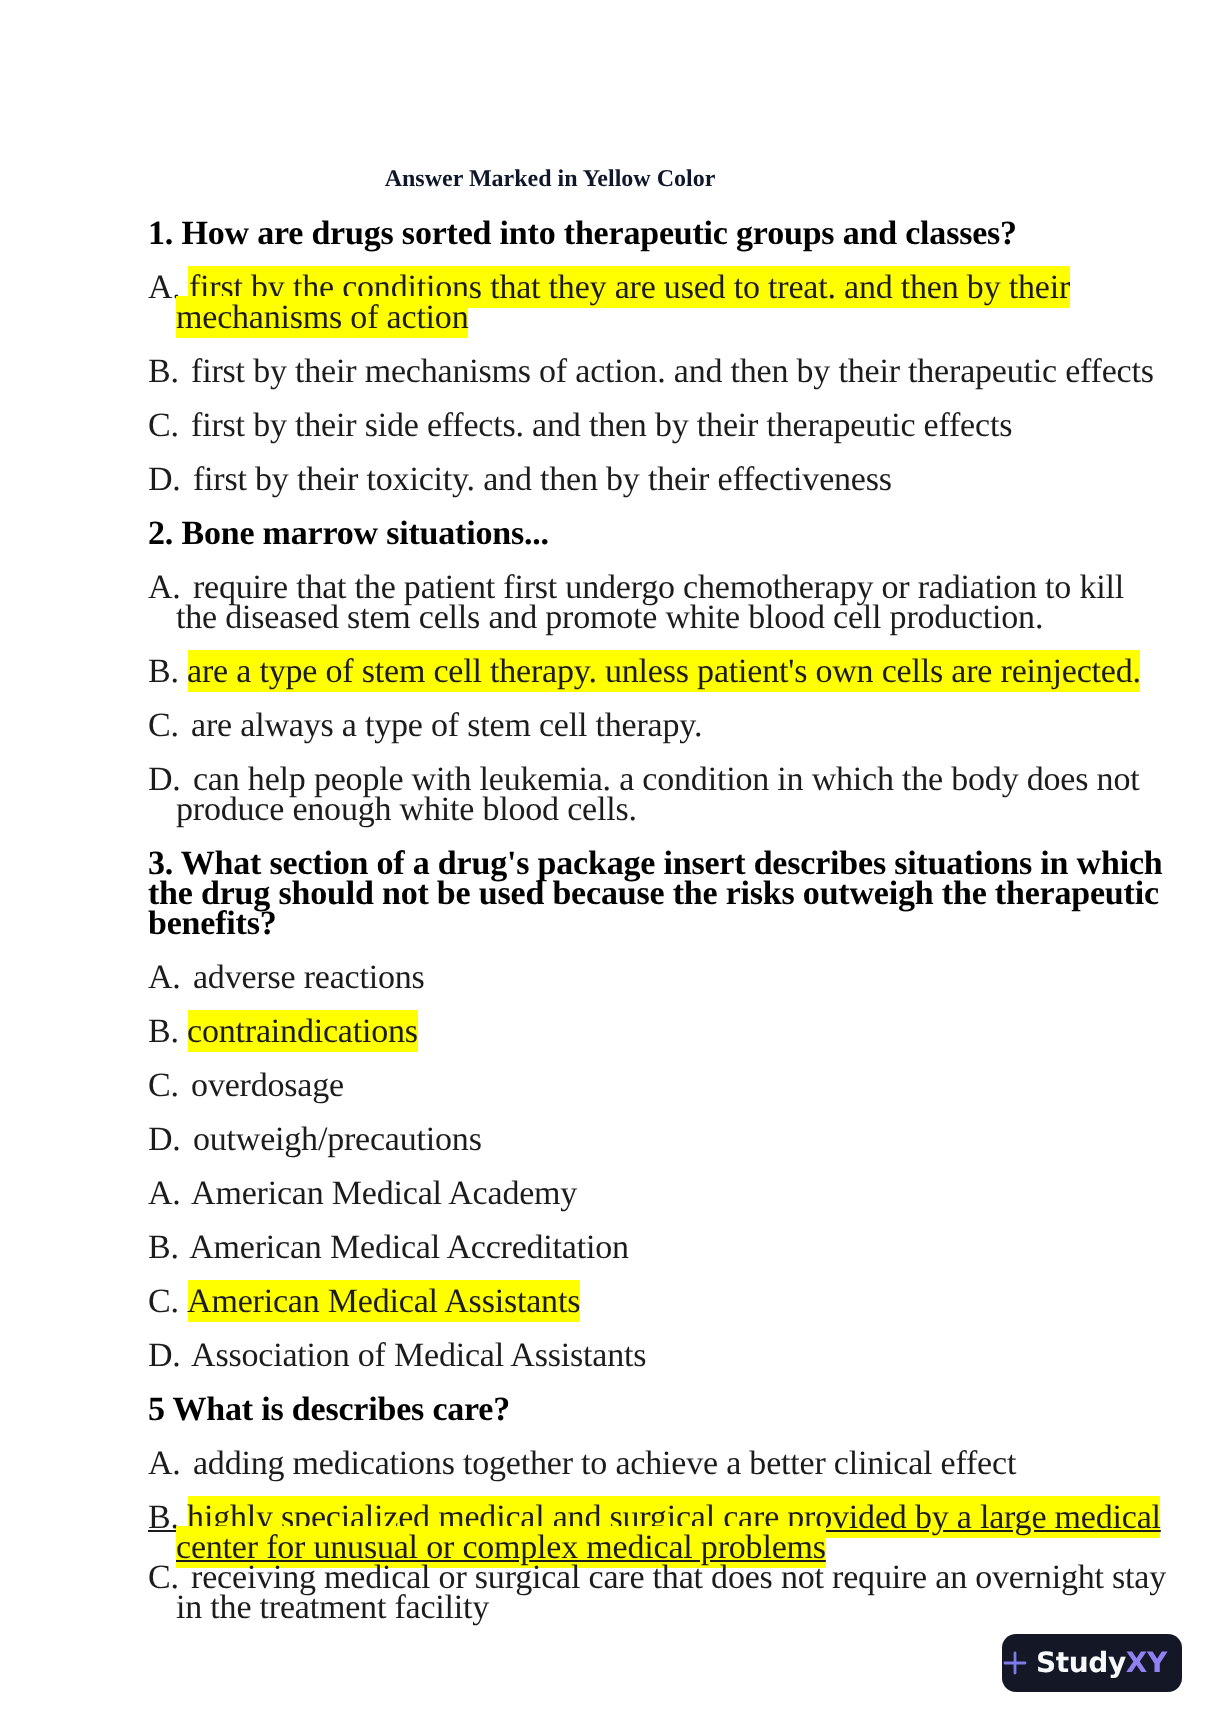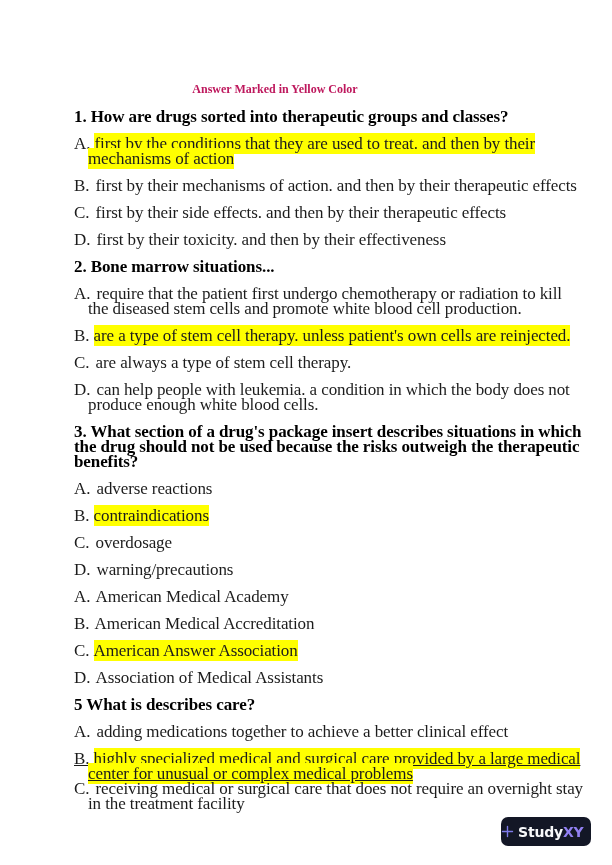--- a/index.html
+++ b/index.html
@@ -22,21 +22,21 @@
   .content{
     padding:82px 28px 0 74px;
   }
   .doc-title{
     width:402px;
     margin:0 0 12px 0;
     text-align:center;
     font-size:12px;
     line-height:15px;
     font-weight:700;
-    color:#be185d;
+    color:#0f172a;
   }
   .questions p{
     margin:0 0 12px 0;
     font-size:17px;
     line-height:15px;
     letter-spacing:-0.1px;
   }
   .question-line{
     font-weight:700;
     color:#000000;
@@ -109,30 +109,30 @@
 
   <section class="question-block">
     <p class="question-line"><span class="q-num">3.</span> <span class="q-text">What section of a drug's package insert describes situations in which the drug should not be used because the risks outweigh the therapeutic benefits?</span></p>
 
   <p class="option-line"><span class="opt-letter">A.</span> <span class="opt-text">adverse reactions</span></p>
 
   <p class="option-line"><span class="opt-letter">B.</span> <span class="opt-text hl">contraindications</span></p>
 
   <p class="option-line"><span class="opt-letter">C.</span> <span class="opt-text">overdosage</span></p>
 
-  <p class="option-line"><span class="opt-letter">D.</span> <span class="opt-text">warning/precautions</span></p>
+  <p class="option-line"><span class="opt-letter">D.</span> <span class="opt-text">outweigh/precautions</span></p>
 </section>
 
   <section class="question-block">
 
   <p class="option-line"><span class="opt-letter">A.</span> <span class="opt-text">American Medical Academy</span></p>
 
   <p class="option-line"><span class="opt-letter">B.</span> <span class="opt-text">American Medical Accreditation</span></p>
 
-  <p class="option-line"><span class="opt-letter">C.</span> <span class="opt-text hl">American Answer Association</span></p>
+  <p class="option-line"><span class="opt-letter">C.</span> <span class="opt-text hl">American Medical Assistants</span></p>
 
   <p class="option-line"><span class="opt-letter">D.</span> <span class="opt-text">Association of Medical Assistants</span></p>
 </section>
 
   <section class="question-block">
     <p class="question-line"><span class="q-num">5</span> <span class="q-text">What is describes care?</span></p>
 
   <p class="option-line"><span class="opt-letter">A.</span> <span class="opt-text">adding medications together to achieve a better clinical effect</span></p>
 
   <p class="option-line"><span class="opt-letter">B.</span> <span class="opt-text hl">highly specialized medical and surgical care provided by a large medical center for unusual or complex medical problems</span></p>

